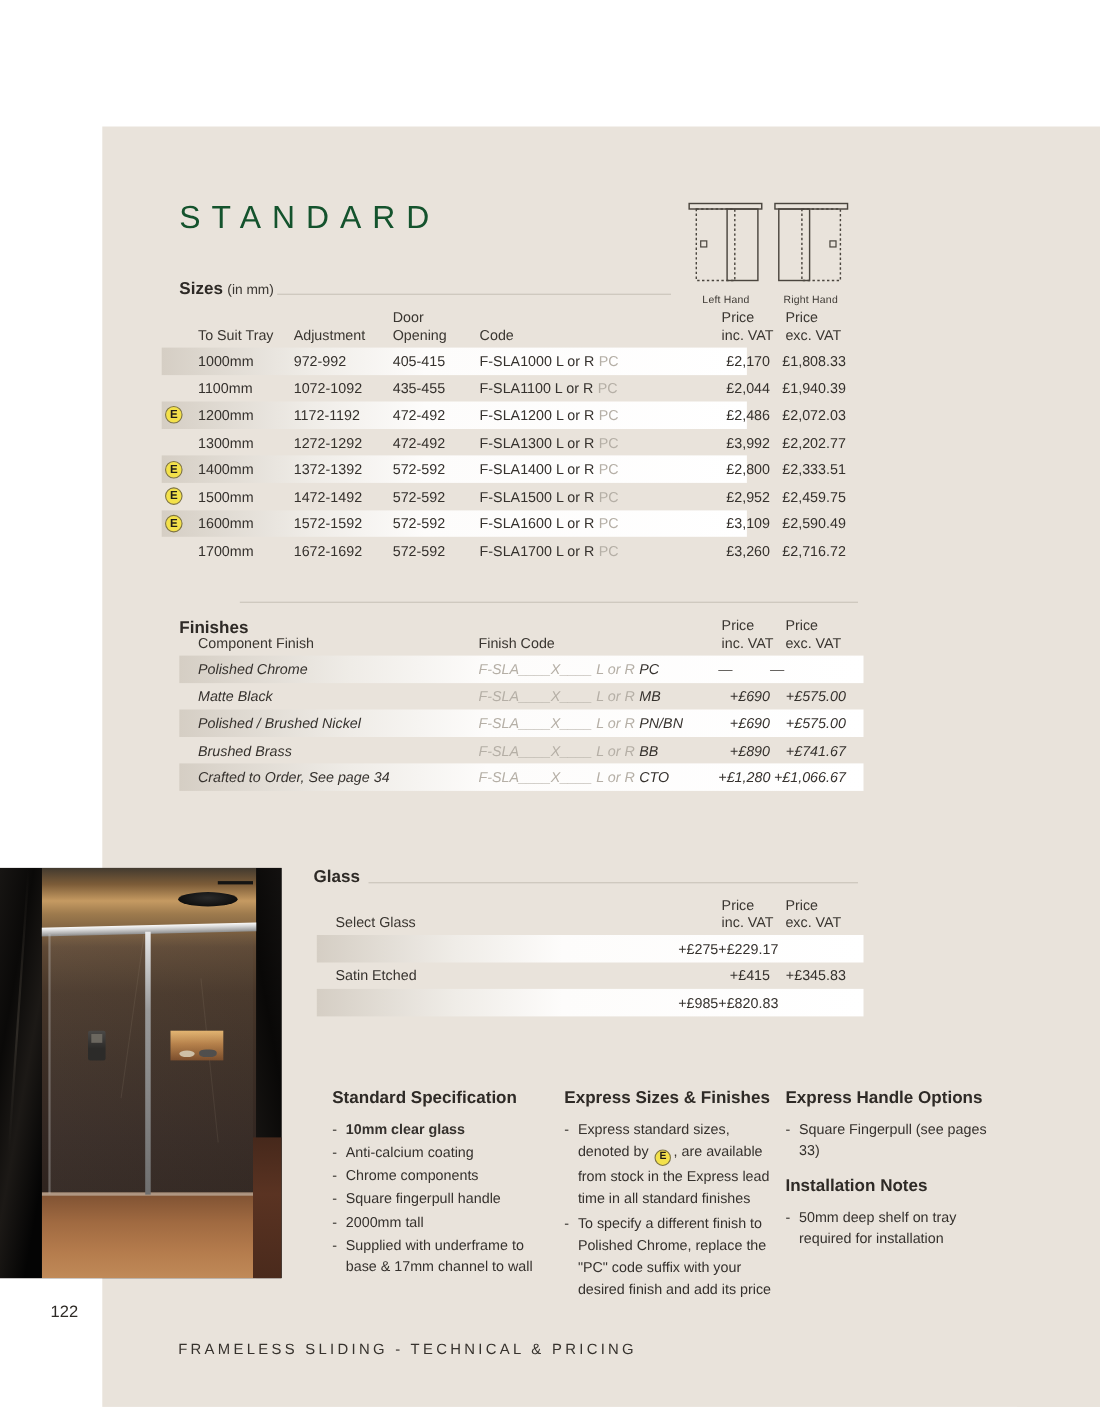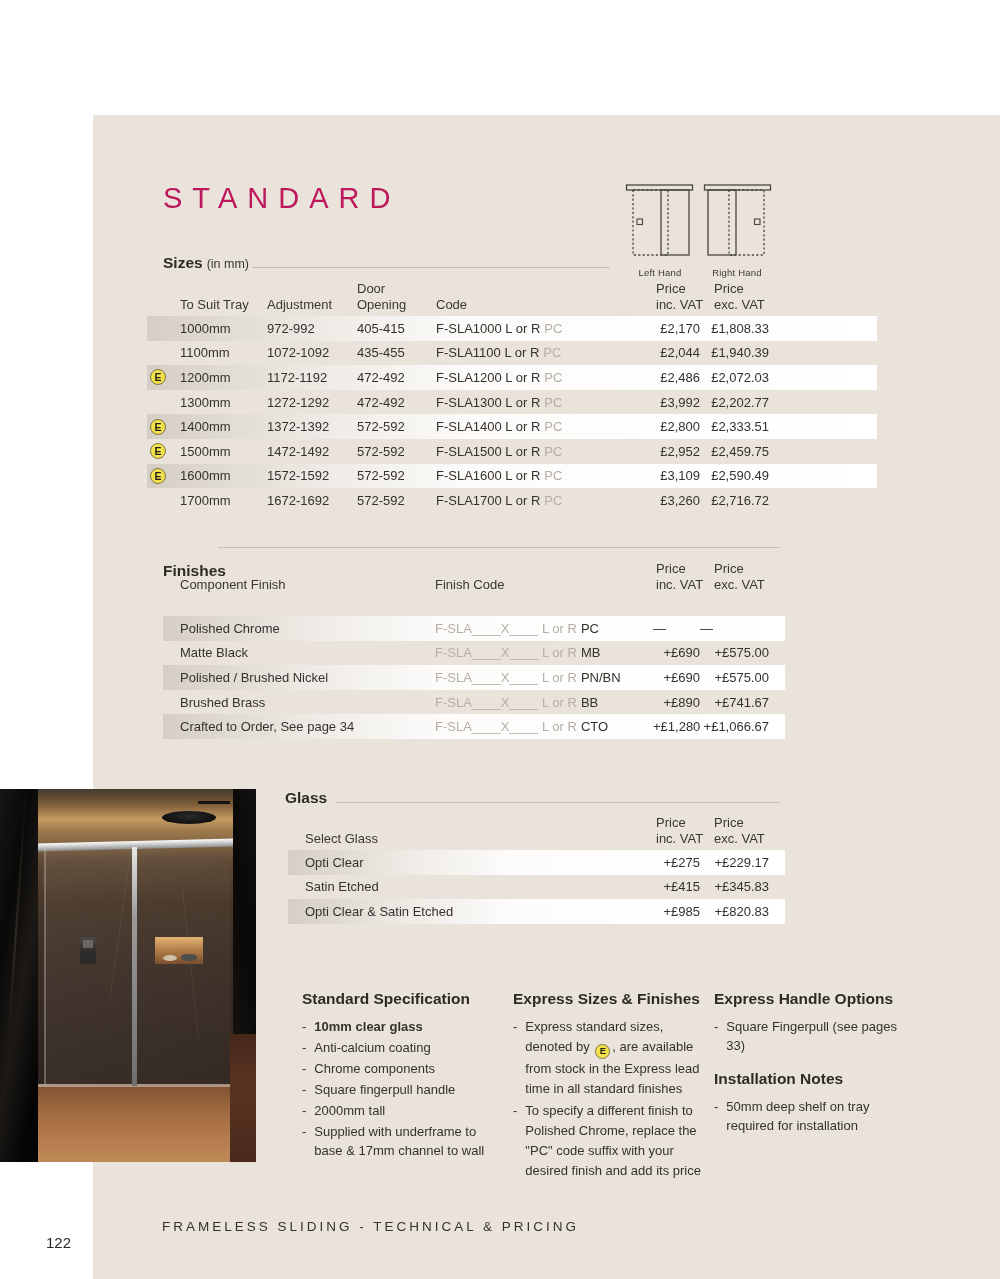--- a/index.html
+++ b/index.html
@@ -3,39 +3,39 @@
 <meta charset="utf-8">
 <style>
   * { margin:0; padding:0; box-sizing:border-box; }
   html,body { background:#ffffff; }
   body { font-family:"Liberation Sans", sans-serif; color:#3a3631; }
   .page { position:relative; width:1000px; height:1279px; background:#ffffff; overflow:hidden; }
   .panel { position:absolute; left:93px; top:115px; right:0; bottom:0; background:#e9e3db; }
 
   
   .title { position:absolute; left:163px; top:182px; font-size:29px; font-weight:400;
-           letter-spacing:10px; color:#be185d; }
+           letter-spacing:10px; color:#14532d; }
 
   
   .sec-head { position:absolute; font-size:15.5px; font-weight:700; color:#2e2a26; }
   .sec-head .unit { font-weight:400; font-size:12.5px; margin-left:4px; color:#3a3631; }
   .rule { position:absolute; height:1px; background:#c9c2b8; }
 
   
   .diagram { position:absolute; width:70px; text-align:center; }
   .diagram svg { display:block; }
   .diagram .dlabel { font-size:9.5px; color:#3c3833; margin-top:4px; letter-spacing:0.2px; }
 
   
   .thead { position:absolute; height:40px; font-size:13px; color:#3a3631; }
   .thead span { position:absolute; bottom:0; white-space:pre-line; line-height:15.5px; }
   .rows { position:absolute; }
   .trow { display:grid; height:24.6px; align-items:center; font-size:13px; color:#35312d; }
   .trow.hl { background:linear-gradient(90deg,#d5cec4 0%, #efece7 25%, #fdfcfb 45%, #ffffff 100%); }
-  .sizes-row { grid-template-columns:33px 87px 90px 79px 217px 47px 69px; width:730px; padding-right:16px; }
+  .sizes-row { grid-template-columns:33px 87px 90px 79px 217px 47px 69px; width:532px; padding-right:16px; }
   .fin-row   { grid-template-columns:272px 218px 47px 69px; width:622px; padding-left:0; padding-right:16px; }
   .glass-row { grid-template-columns:365px 47px 69px; width:497px; padding-right:16px; }
   .fin-row .c-finish, .glass-row .c-glass { padding-left:17px; }
   .cell { white-space:nowrap; }
   .num { text-align:right; }
   .num.dash { text-align:left; }
   .gray { color:#b5afa6; }
   .suffix-dark { color:#35312d; margin-left:4px; }
   .suffix-gray { color:#b5afa6; margin-left:4px; }
   .badge-cell { display:flex; justify-content:flex-start; }
@@ -51,21 +51,21 @@
   .info-col h3 { font-size:15.5px; font-weight:700; color:#2e2a26; margin-bottom:9px; }
   .bullet { display:flex; gap:8px; line-height:19px; margin-bottom:2px; }
   .info-col.wide .bullet { line-height:20px; }
   .bullet .dash-mark { flex:0 0 auto; }
   .bullet .btext { white-space:normal; }
   .bullet .b { font-weight:700; }
   .prelines { white-space:pre-line; }
   .gap-top { margin-top:15px; }
 
   
-  .footer-num { position:absolute; left:46px; top:1234px; font-size:15px; color:#2e2a26; }
+  .footer-num { position:absolute; left:46px; top:1184px; font-size:15px; color:#2e2a26; }
   .footer-title { position:absolute; left:162px; top:1219px; font-size:13.5px; letter-spacing:3px; color:#36322d; }
 
   
   .photo { position:absolute; left:0; top:789px; width:256px; height:373px; background:#0a0908; overflow:hidden; }
   .pillar-l { position:absolute; left:0; top:0; width:38px; height:100%;
               background:linear-gradient(100deg,#171513 0%,#0a0908 30%,#1c1916 55%,#040404 85%); }
   .pillar-l::after { content:""; position:absolute; left:12px; top:0; width:2px; height:100%;
               background:linear-gradient(180deg,transparent,#2e2a25 40%,transparent 70%); transform:rotate(4deg); }
   .pillar-r { position:absolute; right:0; top:0; width:23px; height:100%;
               background:linear-gradient(260deg,#131110 0%,#090807 40%,#151311 75%,#030303 100%); }
@@ -227,21 +227,21 @@
 
   <div class="thead" style="left:163px; top:552px; width:622px;">
     <span style="left:17px;">Component Finish</span>
     <span style="left:272px;">Finish Code</span>
     <span style="left:493px;">Price
 inc. VAT</span>
     <span style="left:551px;">Price
 exc. VAT</span>
   </div>
 
-  <div class="rows" style="left:163px; top:616px;">
+  <div class="rows" style="left:163px; top:596px;font-style:italic;">
     <div class="trow fin-row hl">
       <span class="cell c-finish">Polished Chrome</span>
       <span class="cell"><span class="gray">F-SLA____X____ L or R</span><span class="suffix-dark">PC</span></span>
       <span class="cell num dash">—</span>
       <span class="cell num dash">—</span>
     </div>
     <div class="trow fin-row">
       <span class="cell c-finish">Matte Black</span>
       <span class="cell"><span class="gray">F-SLA____X____ L or R</span><span class="suffix-dark">MB</span></span>
       <span class="cell num">+£690</span>
@@ -273,31 +273,29 @@
   <div class="thead" style="left:288px; top:806px; width:497px;">
     <span style="left:17px;">Select Glass</span>
     <span style="left:368px;">Price
 inc. VAT</span>
     <span style="left:426px;">Price
 exc. VAT</span>
   </div>
 
   <div class="rows" style="left:288px; top:850px;">
     <div class="trow glass-row hl">
-      <span class="cell c-glass">Opti Clear</span>
       <span class="cell num">+£275</span>
       <span class="cell num">+£229.17</span>
     </div>
     <div class="trow glass-row">
       <span class="cell c-glass">Satin Etched</span>
       <span class="cell num">+£415</span>
       <span class="cell num">+£345.83</span>
     </div>
     <div class="trow glass-row hl">
-      <span class="cell c-glass">Opti Clear &amp; Satin Etched</span>
       <span class="cell num">+£985</span>
       <span class="cell num">+£820.83</span>
     </div>
   </div>
 
   <div class="photo">
     <div class="wall"></div>
     <div class="vein" style="left:120px; top:60px; transform:rotate(8deg);"></div>
     <div class="vein" style="left:190px; top:100px; transform:rotate(-6deg);"></div>
     <div class="floor"></div>

